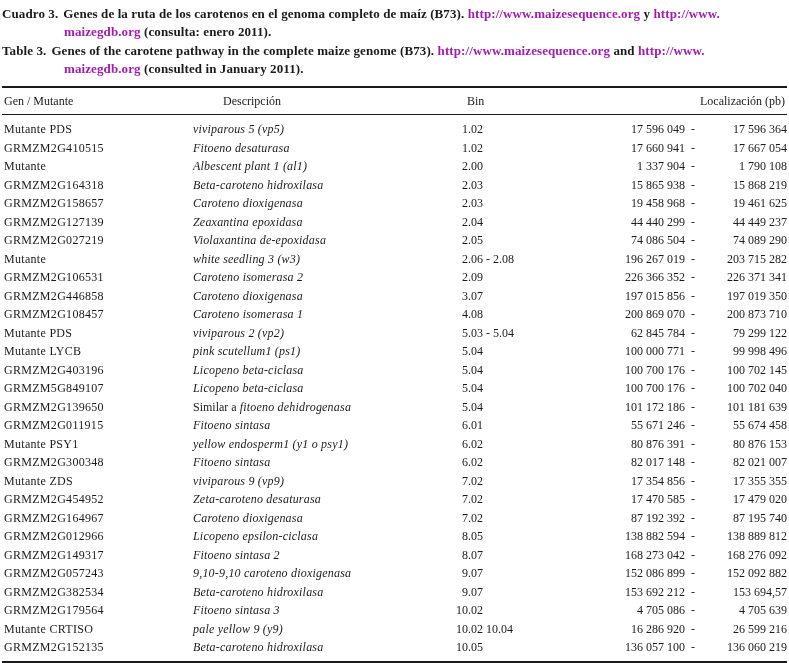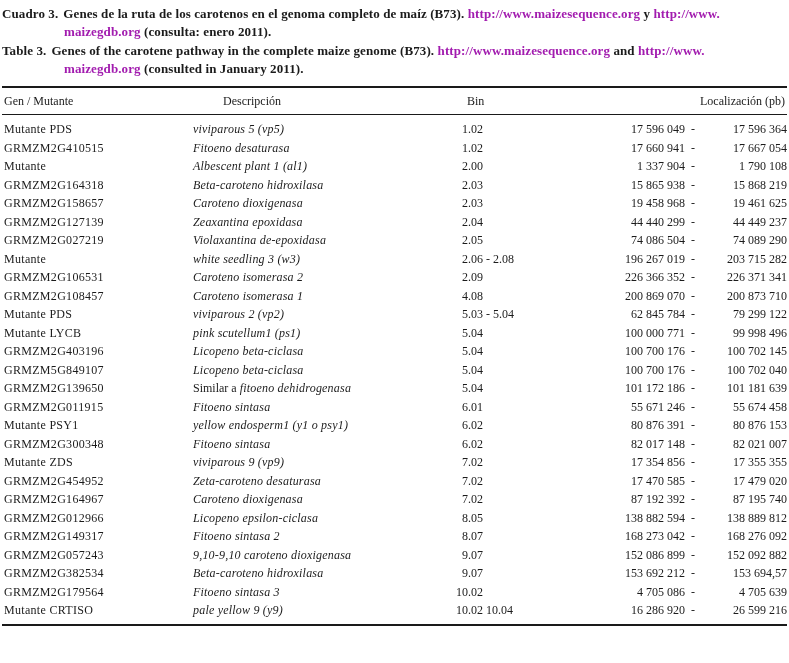--- a/index.html
+++ b/index.html
@@ -243,20 +243,36 @@
     </td>
     <td class="d-loc">
       <span class="loc">
         <span class="loc-a">226 366 352</span>
                 <span class="loc-dash">-</span>
                 <span class="loc-b">226 371 341</span>
       </span>
     </td>
   </tr>
 
+  <tr>
+    <td class="d-gene">GRMZM2G446858</td>
+    <td class="d-desc">
+      <span class="roman"></span><i>Caroteno dioxigenasa</i>
+    </td>
+    <td class="d-bin">
+      <span class="bin-a">3.07</span><span class="bin-b"></span>
+    </td>
+    <td class="d-loc">
+      <span class="loc">
+        <span class="loc-a">197 015 856</span>
+                <span class="loc-dash">-</span>
+                <span class="loc-b">197 019 350</span>
+      </span>
+    </td>
+  </tr>
 
   <tr>
     <td class="d-gene">GRMZM2G108457</td>
     <td class="d-desc">
       <span class="roman"></span><i>Caroteno isomerasa 1</i>
     </td>
     <td class="d-bin">
       <span class="bin-a">4.08</span><span class="bin-b"></span>
     </td>
     <td class="d-loc">
@@ -550,20 +566,36 @@
     </td>
     <td class="d-loc">
       <span class="loc">
         <span class="loc-a">16 286 920</span>
                 <span class="loc-dash">-</span>
                 <span class="loc-b">26 599 216</span>
       </span>
     </td>
   </tr>
 
+  <tr>
+    <td class="d-gene">GRMZM2G152135</td>
+    <td class="d-desc">
+      <span class="roman"></span><i>Beta-caroteno hidroxilasa</i>
+    </td>
+    <td class="d-bin">
+      <span class="bin-a">10.05</span><span class="bin-b"></span>
+    </td>
+    <td class="d-loc">
+      <span class="loc">
+        <span class="loc-a">136 057 100</span>
+                <span class="loc-dash">-</span>
+                <span class="loc-b">136 060 219</span>
+      </span>
+    </td>
+  </tr>
 </tbody>
       <tfoot>
         <tr>
             <td colspan="4" class="bottom-rule"></td>
           </tr>
       </tfoot>
     </table>
   </div>
 
 </div>

